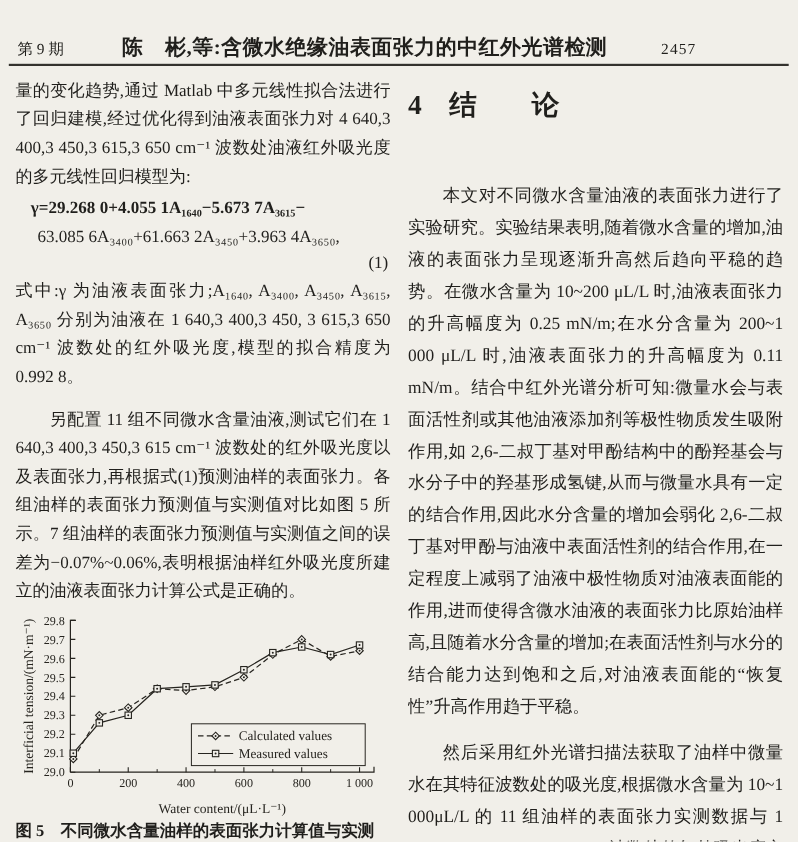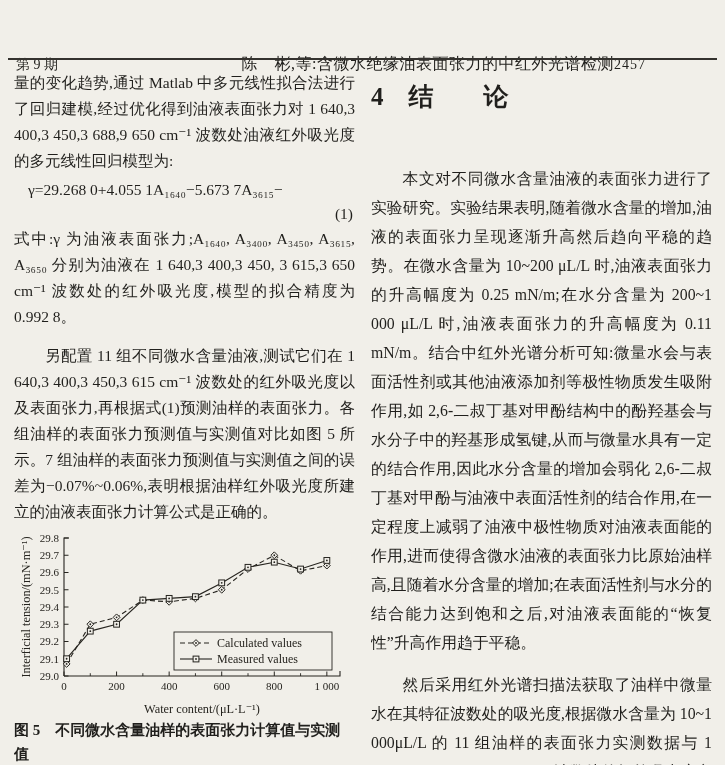--- a/index.html
+++ b/index.html
@@ -3,37 +3,37 @@
 <meta charset="utf-8">
 <style>
   html,body{margin:0;padding:0;}
   body{
     width:725px;height:765px;position:relative;overflow:hidden;
     background:#f1efe9;color:#201f1c;
     font-family:"Liberation Serif","DejaVu Serif",serif;
   }
   .page{position:absolute;inset:0;}
   .header{
-    position:absolute;top:30px;left:16px;right:16px;
-    display:flex;align-items:baseline;font-size:14px;margin-top:24px;
+    position:absolute;top:30px;left:16px;right:29px;
+    display:flex;align-items:baseline;font-size:14px;
   }
   .header .issue{width:95px;}
-  .header .title{flex:1;text-align:right;font-size:16px;letter-spacing:.5px;}
+  .header .title{flex:1;text-align:left;font-size:19px;letter-spacing:.5px;font-weight:bold;}
   .header .pageno{width:95px;letter-spacing:1px;}
   .rule{position:absolute;top:58px;left:8px;right:8px;border-top:2.5px solid #34322e;}
   .col{
     position:absolute;top:70px;width:341px;height:695px;overflow:hidden;
     text-align:justify;
   }
   .col-left{left:14px;font-size:15.5px;line-height:26px;}
   .col-right{left:371px;font-size:15.8px;line-height:29px;}
   p{margin:0;}
   p.indent{text-indent:2em;margin-top:13px;}
   .equation{margin:3px 0 2px 0;}
-  .eq-l1{padding-left:14px;white-space:nowrap;}
+  .eq-l1{padding-left:14px;white-space:nowrap;font-weight:bold;}
   .eq-l2{padding-left:20px;white-space:nowrap;}
   .eq-no{text-align:right;line-height:21px;padding-right:2px;}
   .section-heading{
     font-weight:bold;font-size:25px;line-height:26px;
     margin:14px 0 54px 0;text-align:left;
   }
   .figure{margin-top:5px;}
   .chart-host{width:340px;height:186px;}
   .cap-zh{font-weight:bold;font-size:15px;line-height:24px;text-align:left;margin-top:2px;}
   .cap-en1{font-size:13.8px;line-height:23px;text-align:justify;text-align-last:justify;padding:0 2px;}
@@ -45,23 +45,24 @@
 <div class="page">
 
   <div class="header">
     <span class="issue">第 9 期</span>
     <span class="title">陈　彬,等:含微水绝缘油表面张力的中红外光谱检测</span>
     <span class="pageno">2457</span>
   </div>
   <div class="rule"></div>
 
   <div class="col col-left">
-    <p>量的变化趋势,通过 Matlab 中多元线性拟合法进行了回归建模,经过优化得到油液表面张力对 1 640,3 400,3 450,3 688,9 650 cm⁻¹ 波数处油液红外吸光度的多元线性回归模型为:</p>
+    <p>量的变化趋势,通过 Matlab 中多元线性拟合法进行了回归建模,经过优化得到油液表面张力对 4 640,3 400,3 450,3 615,3 650 cm⁻¹ 波数处油液红外吸光度的多元线性回归模型为:</p>
     <div class="equation">
       <div class="eq-l1">γ=29.268 0+4.055 1A₁₆₄₀−5.673 7A₃₆₁₅−</div>
+      <div class="eq-l2">63.085 6A₃₄₀₀+61.663 2A₃₄₅₀+3.963 4A₃₆₅₀,</div>
       <div class="eq-no">(1)</div>
     </div>
     <p>式中:γ 为油液表面张力;A₁₆₄₀, A₃₄₀₀, A₃₄₅₀, A₃₆₁₅, A₃₆₅₀ 分别为油液在 1 640,3 400,3 450, 3 615,3 650 cm⁻¹ 波数处的红外吸光度,模型的拟合精度为 0.992 8。</p>
     <p class="indent">另配置 11 组不同微水含量油液,测试它们在 1 640,3 400,3 450,3 615 cm⁻¹ 波数处的红外吸光度以及表面张力,再根据式(1)预测油样的表面张力。各组油样的表面张力预测值与实测值对比如图 5 所示。7 组油样的表面张力预测值与实测值之间的误差为−0.07%~0.06%,表明根据油样红外吸光度所建立的油液表面张力计算公式是正确的。</p>
 
     <div class="figure">
       <div class="chart-host"><svg viewBox="0 0 340 186" width="340" height="186" xmlns="http://www.w3.org/2000/svg">
             <g>
               <path d="M 50 146 L 50 8 L 55 8 M 50 146 L 326 146 L 326 141" fill="none" stroke="#26241f" stroke-width="1.1"></path>
               <line x1="50" y1="146" x2="54.5" y2="146" stroke="#26241f" stroke-width="1"></line>

